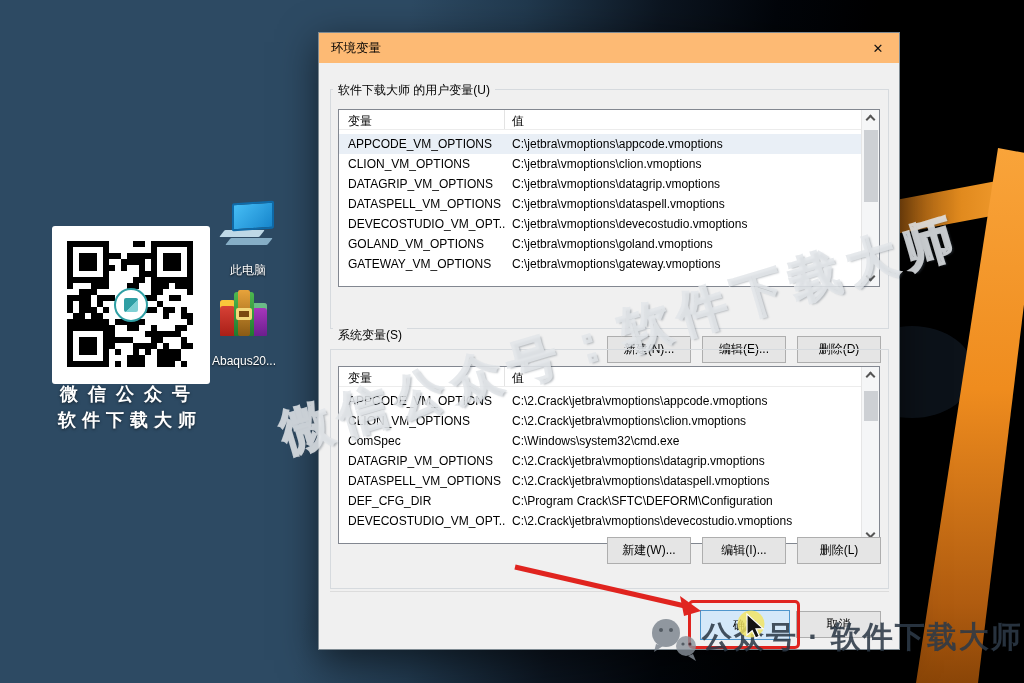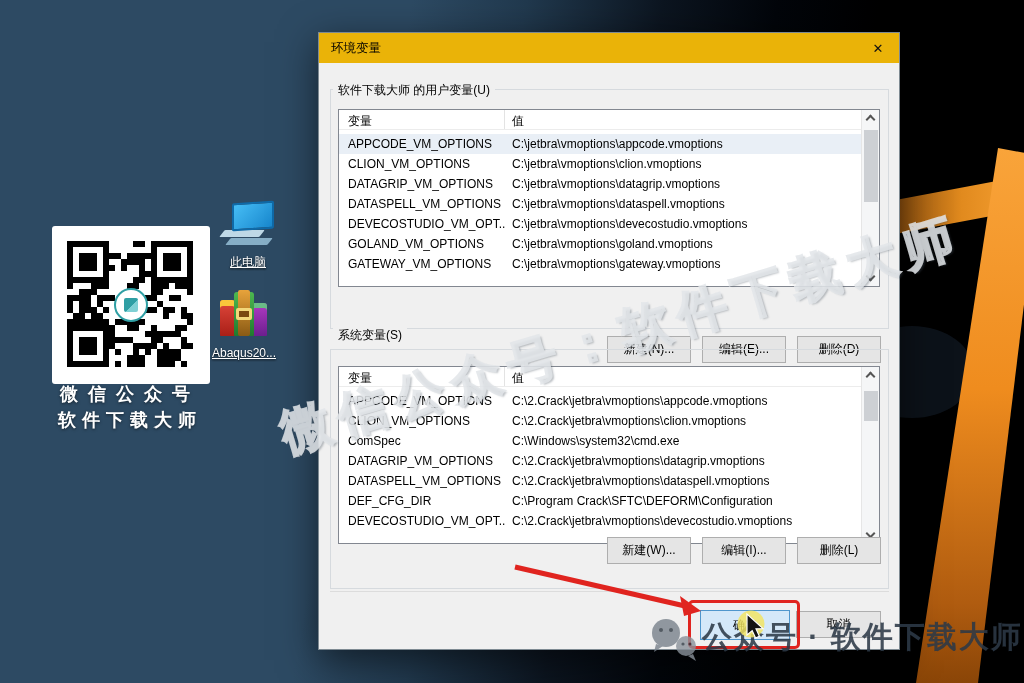--- a/index.html
+++ b/index.html
@@ -19,21 +19,21 @@
              border:2px solid #2f9fa4; border-radius:50%; display:flex; align-items:center; justify-content:center; }
   .qr-logo i { display:block; width:14px; height:14px; background:
                linear-gradient(135deg,#2f9fa4 55%,#7fd0d4 55%); border-radius:2px; }
   .qr-caption { position:absolute; left:20px; width:220px; text-align:center; color:#fff;
                 font-weight:bold; font-size:18px; z-index:2;
                 text-shadow:0 1px 3px rgba(0,0,0,.55); }
   .qr-caption.l1 { top:382px; letter-spacing:10px; }
   .qr-caption.l2 { top:408px; letter-spacing:6px; }
 
   .desk-icon { position:absolute; width:96px; text-align:center; z-index:2; }
-  .desk-icon .lbl { color:#fff; font-size:12px; margin-top:8px; text-shadow:0 1px 2px rgba(0,0,0,.85);text-decoration:underline; }
+  .desk-icon .lbl { color:#fff; font-size:12px; margin-top:16px; text-shadow:0 1px 2px rgba(0,0,0,.85); }
   #icon-thispc { left:200px; top:202px; }
   #icon-rar { left:196px; top:290px; }
 
   .pc-art { position:relative; width:60px; height:44px; margin:0 auto; }
   .pc-screen { position:absolute; left:14px; top:0; width:42px; height:28px;
                background:linear-gradient(135deg,#46bdf5,#1887cd); border:2px solid #0f6aa8;
                transform:skewY(-4deg); border-radius:2px; }
   .pc-slab1 { position:absolute; left:4px; top:28px; width:40px; height:7px; background:#bed8e6;
               transform:skewX(-38deg); border-radius:1px; }
   .pc-slab2 { position:absolute; left:10px; top:36px; width:42px; height:7px; background:#86aec6;
@@ -48,21 +48,21 @@
   .rar-green  { left:16px; width:20px; height:44px; background:linear-gradient(#4db84f,#1f7a2e); }
   .rar-belt { position:absolute; left:20px; top:0; width:12px; height:46px;
               background:linear-gradient(#e7a33b,#8a5a14); border-radius:2px; }
   .rar-buckle { position:absolute; left:18px; top:18px; width:16px; height:12px;
                 border:3px solid #f2d77a; background:#7a4a10; border-radius:2px; }
 
   
   #dialog { position:absolute; left:318px; top:32px; width:582px; height:618px;
             background:#f0f0f0; border:1px solid #7e8a92; z-index:3;
             box-shadow:0 10px 36px rgba(0,0,0,.55); font-size:12px; color:#000; }
-  .titlebar { position:absolute; left:0; top:0; width:100%; height:30px; background:#eab308;
+  .titlebar { position:absolute; left:0; top:0; width:100%; height:30px; background:#fdba74;
               display:flex; align-items:center; }
   .titlebar .ttl { padding-left:12px; font-size:12.5px; }
   .close-btn { position:absolute; right:0; top:0; width:42px; height:30px; display:flex;
                align-items:center; justify-content:center; font-size:13px; color:#111; cursor:default; }
 
   .groupbox { position:absolute; border:1px solid #d6dade; }
   #group-user { left:11px; top:56px; width:559px; height:240px; }
   #group-sys  { left:11px; top:316px; width:559px; height:240px; }
   .group-label { position:absolute; background:#f0f0f0; padding:0 5px; z-index:2; font-size:12px; }
   #label-user { left:14px; top:49px; }

